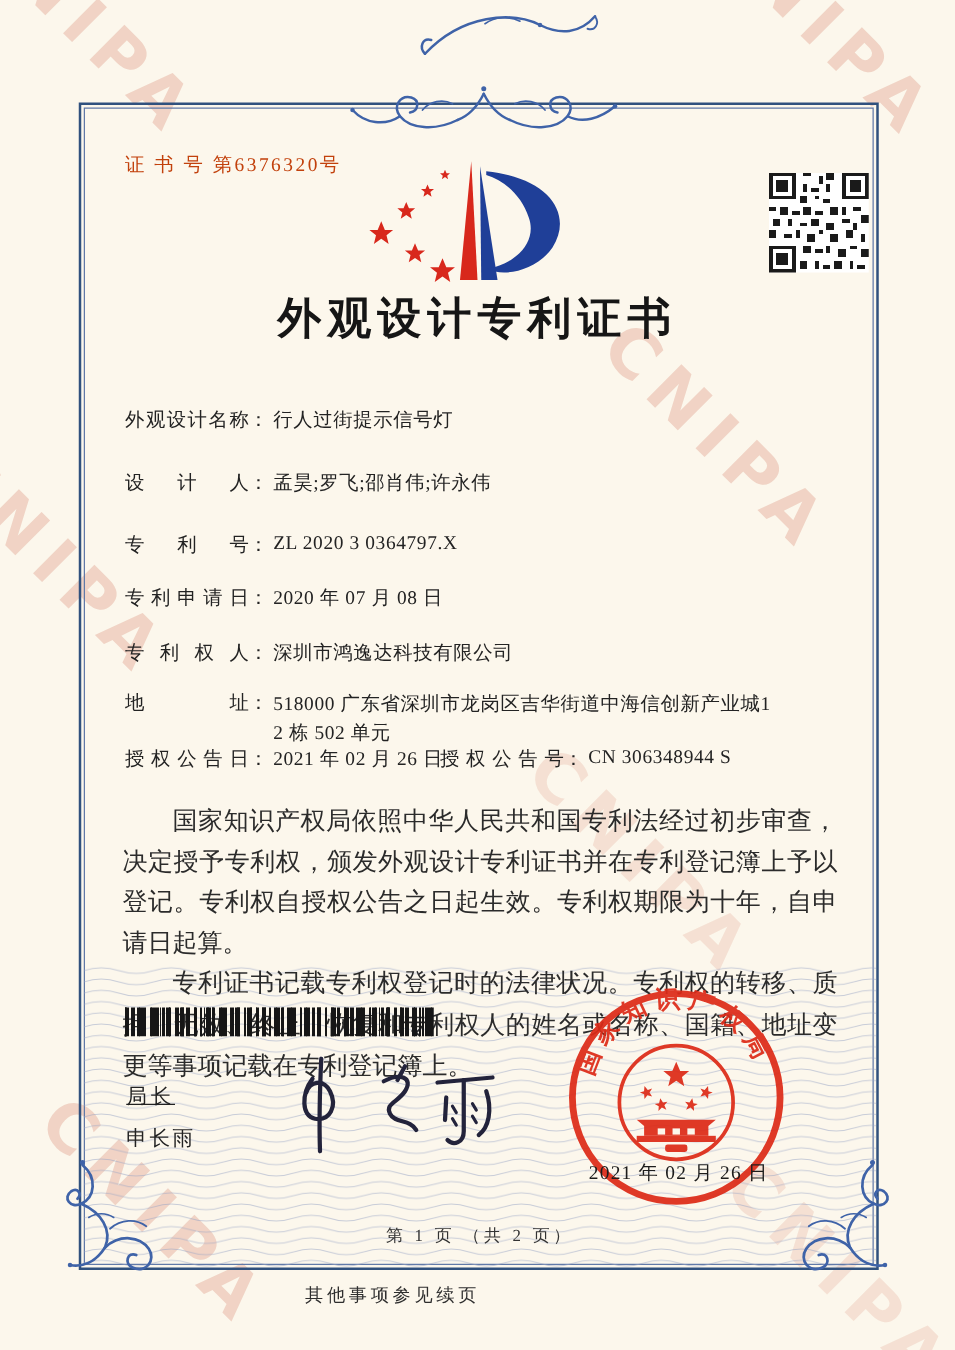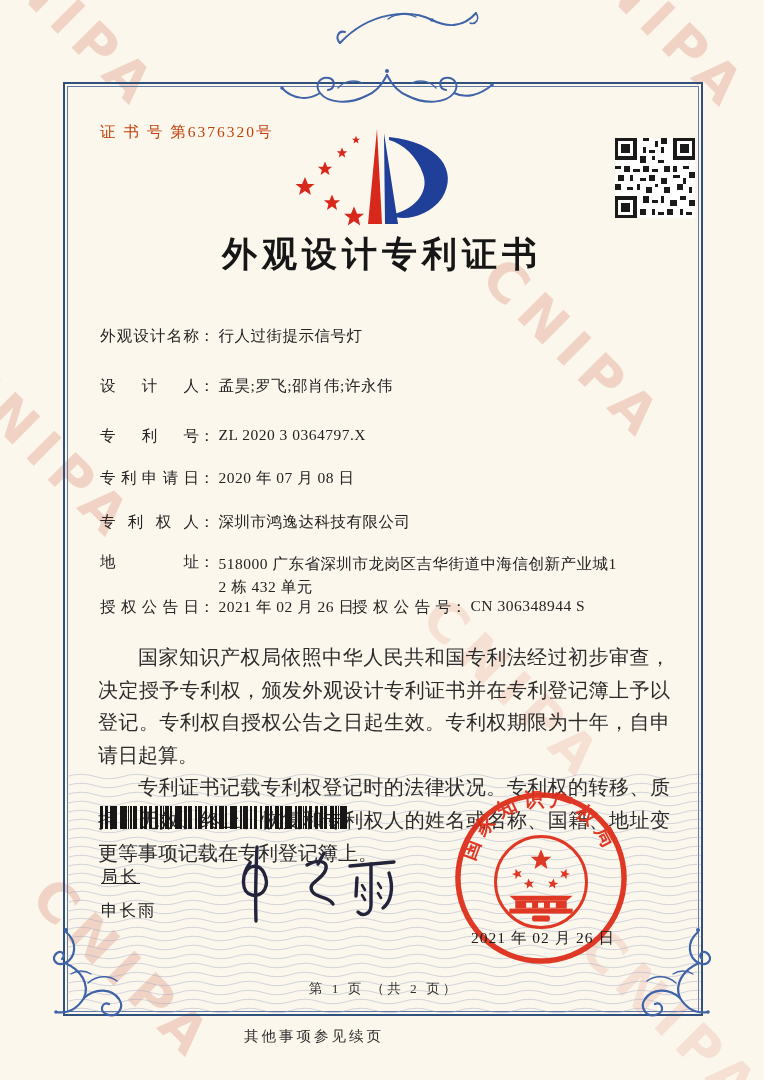--- a/index.html
+++ b/index.html
@@ -241,21 +241,21 @@
     <div class="frow" style="top:426px;">
       <span class="flabel">专利号</span><span class="fcolon">：</span><span class="fvalue">ZL 2020 3 0364797.X</span>
     </div>
     <div class="frow" style="top:468px;">
       <span class="flabel">专利申请日</span><span class="fcolon">：</span><span class="fvalue">2020 年 07 月 08 日</span>
     </div>
     <div class="frow" style="top:512px;">
       <span class="flabel">专利权人</span><span class="fcolon">：</span><span class="fvalue">深圳市鸿逸达科技有限公司</span>
     </div>
     <div class="frow addr" style="top:552px;">
-      <span class="flabel">地址</span><span class="fcolon">：</span><span class="fvalue"><span style="display:block;">518000 广东省深圳市龙岗区吉华街道中海信创新产业城1</span><span style="display:block;">2 栋 432 单元</span></span>
+      <span class="flabel">地址</span><span class="fcolon">：</span><span class="fvalue"><span style="display:block;">518000 广东省深圳市龙岗区吉华街道中海信创新产业城1</span><span style="display:block;">2 栋 502 单元</span></span>
     </div>
     <div class="frow" style="top:597px;">
       <span class="flabel">授权公告日</span><span class="fcolon">：</span><span class="fvalue">2021 年 02 月 26 日</span>
     </div>
     <div class="frow2" style="top:597px;">
       <span class="flabel">授权公告号</span><span class="fcolon">：</span><span class="fvalue">CN 306348944 S</span>
     </div>
 
     <div class="paras">
       <p>国家知识产权局依照中华人民共和国专利法经过初步审查，决定授予专利权，颁发外观设计专利证书并在专利登记簿上予以登记。专利权自授权公告之日起生效。专利权期限为十年，自申请日起算。</p>

